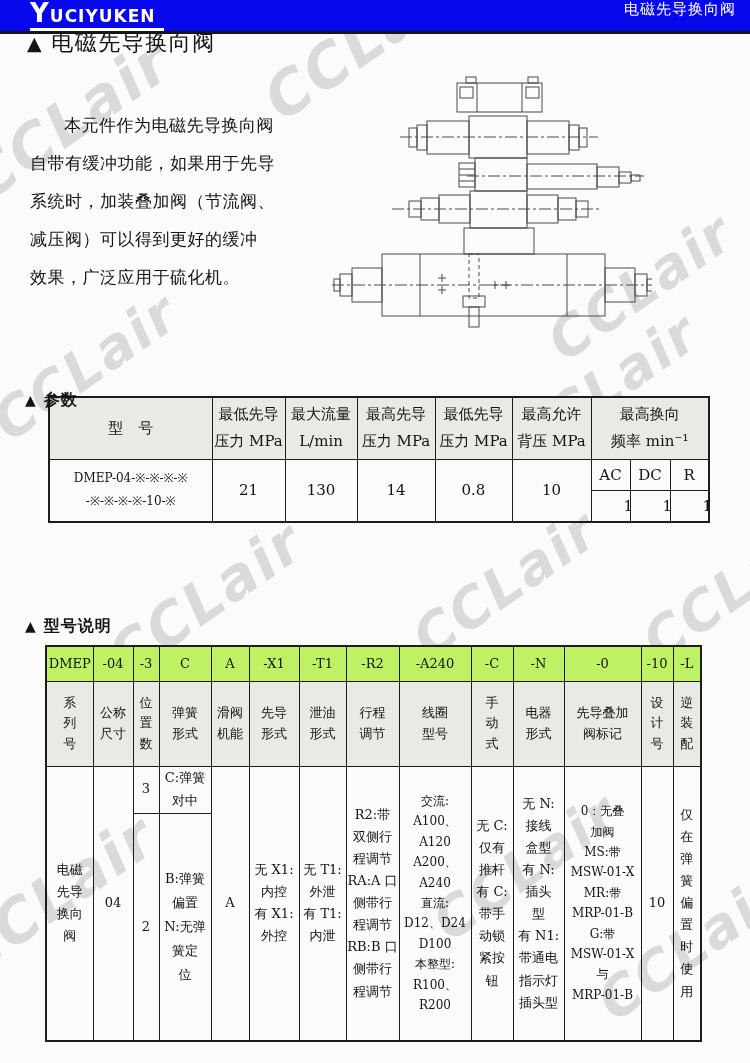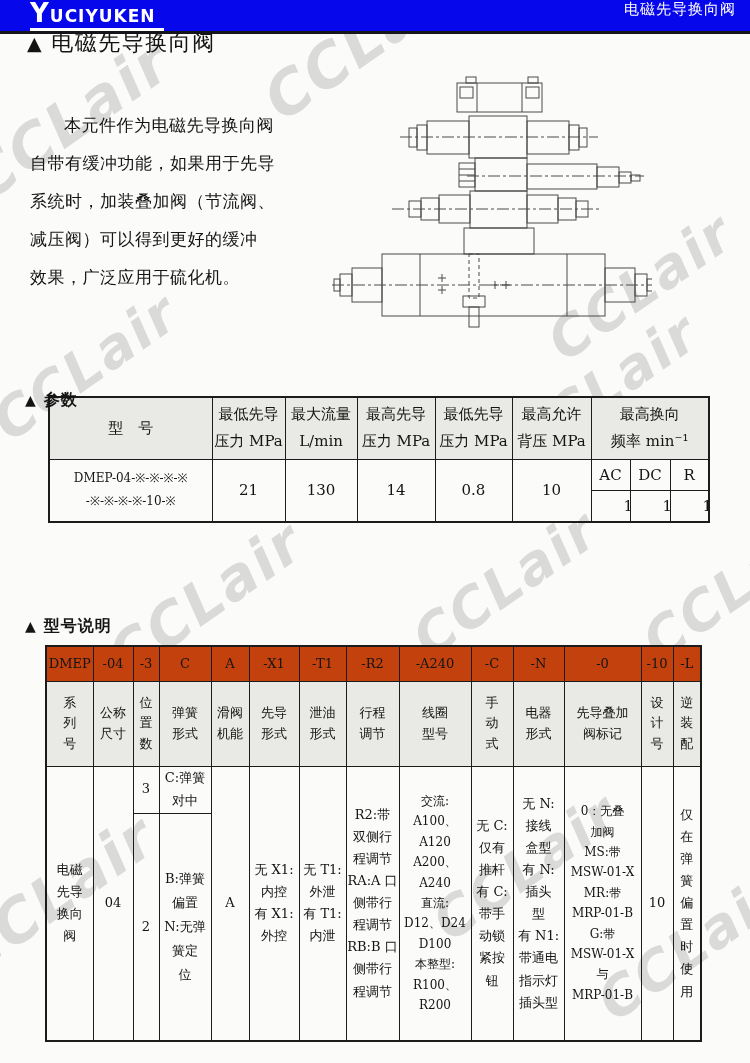--- a/index.html
+++ b/index.html
@@ -60,21 +60,21 @@
   }
   .params tr.hd td { background:#e9e9e5; height:62px; line-height:1.8; }
   .params td.model-cell { font-size:12px; line-height:1.9; }
   .params tr.r2 td { height:31px; }
   .params tr.r3 td { height:32px;padding-left:32px; }
 
   .model {
     position:absolute; left:45px; top:645px; width:655px;
     font-size:13px; border:2px solid #1c1c1c;
   }
-  .model tr.code td { height:35px; background:#c2410c; line-height:1.2; }
+  .model tr.code td { height:35px; background:#bef264; line-height:1.2; }
   .model tr.lbl  td { height:85px; background:#e9e9e5; line-height:1.55; }
   .model tr.b1   td { height:47px; line-height:1.7; }
   .model tr.b2   td { height:228px; line-height:1.85;margin-left:26px; }
   .model td.tall { line-height:1.85; }
   .model td.fs12 { font-size:12px; }
 </style>
 </head>
 <body>
 
 <div class="wm" style="left:-45px; top:85px;">CCLair</div>

